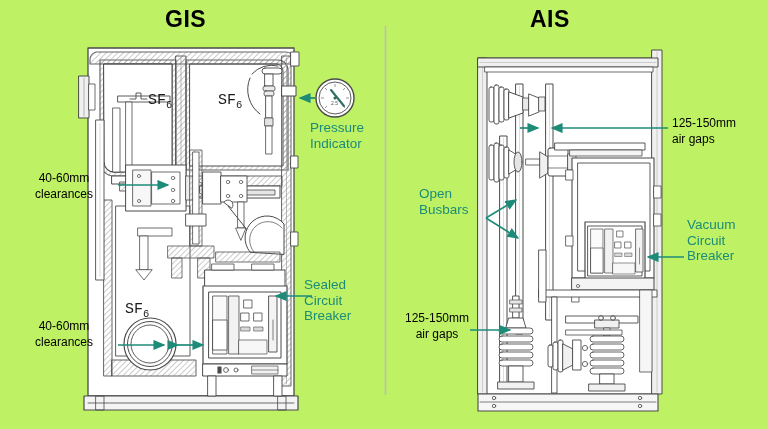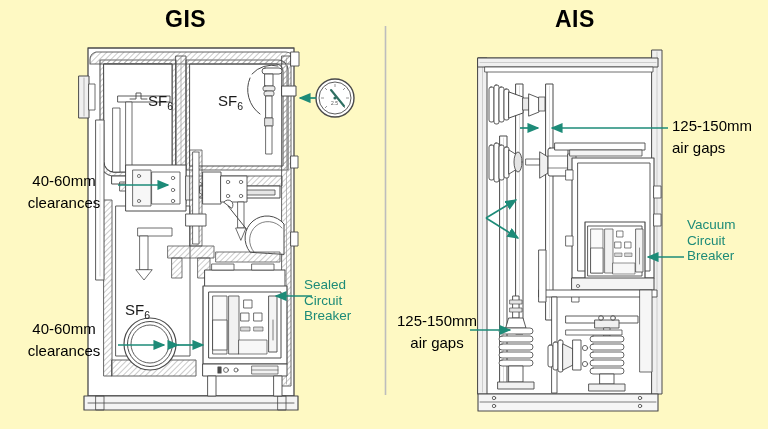--- a/index.html
+++ b/index.html
@@ -12,43 +12,43 @@
     width: 768px;
     height: 429px;
     font-family: "Liberation Sans", sans-serif;
     position: relative;
     overflow: hidden;
   }
   #stage {
     position: relative;
     width: 768px;
     height: 429px;
-    background: #fef9c3;
+    background: #bef264;
   }
   svg.layer {
     position: absolute;
     left: 0;
     top: 0;
     width: 768px;
     height: 429px;
   }
   .title {
     position: absolute;
     font-weight: bold;
     font-size: 23px;
     color: #000000;
     letter-spacing: 0.5px;
   }
   #title-gis { left: 165px; top: 6px; }
-  #title-ais { left: 555px; top: 6px; }
+  #title-ais { left: 530px; top: 6px; }
 
   .lbl {
     position: absolute;
-    font-size: 15px;
-    line-height: 22px;
+    font-size: 12px;
+    line-height: 16px;
     color: #000000;
     white-space: pre-line;
   }
   .lbl-teal {
     position: absolute;
     font-size: 13.5px;
     line-height: 15.5px;
     color: #1d8b78;
     white-space: pre-line;
   }
@@ -59,21 +59,21 @@
   #lbl-sealed-breaker { left: 304px; top: 277px; width: 70px; }
   #lbl-open-busbars { left: 419px; top: 186px; width: 66px; }
   #lbl-airgap-right { left: 672px; top: 115px; width: 96px; }
   #lbl-airgap-left { left: 388px; top: 310px; width: 98px; text-align: center; }
   #lbl-vacuum-breaker { left: 687px; top: 217px; width: 78px; }
 
   .sf6 {
     position: absolute;
     font-size: 15px;
     color: #1a1a1a;
-    font-family: Liberation Sans, sans-serif;
+    font-family: Liberation Mono, monospace;
   }
   .sf6 sub { font-size: 10.5px; }
   #sf6-a { left: 148px; top: 92px; }
   #sf6-b { left: 218px; top: 92px; }
   #sf6-c { left: 125px; top: 301px; }
 
   .gauge-val {
     position: absolute;
     font-size: 5px;
     color: #555;
@@ -470,24 +470,28 @@
   <div class="sf6" id="sf6-c">
     <span>SF</span><sub>6</sub>
   </div>
 
   <div class="gauge-val">2.5</div>
 
   <div class="lbl" id="lbl-clearance-top">40-60mm
 clearances</div>
   <div class="lbl" id="lbl-clearance-bottom">40-60mm
 clearances</div>
+  <div class="lbl-teal" id="lbl-pressure-indicator">Pressure
+Indicator</div>
   <div class="lbl-teal" id="lbl-sealed-breaker">Sealed
 Circuit
 Breaker</div>
 
+  <div class="lbl-teal" id="lbl-open-busbars">Open
+Busbars</div>
   <div class="lbl" id="lbl-airgap-right">125-150mm
 air gaps</div>
   <div class="lbl" id="lbl-airgap-left">125-150mm
 air gaps</div>
   <div class="lbl-teal" id="lbl-vacuum-breaker">Vacuum
 Circuit
 Breaker</div>
 
 </div>
 

